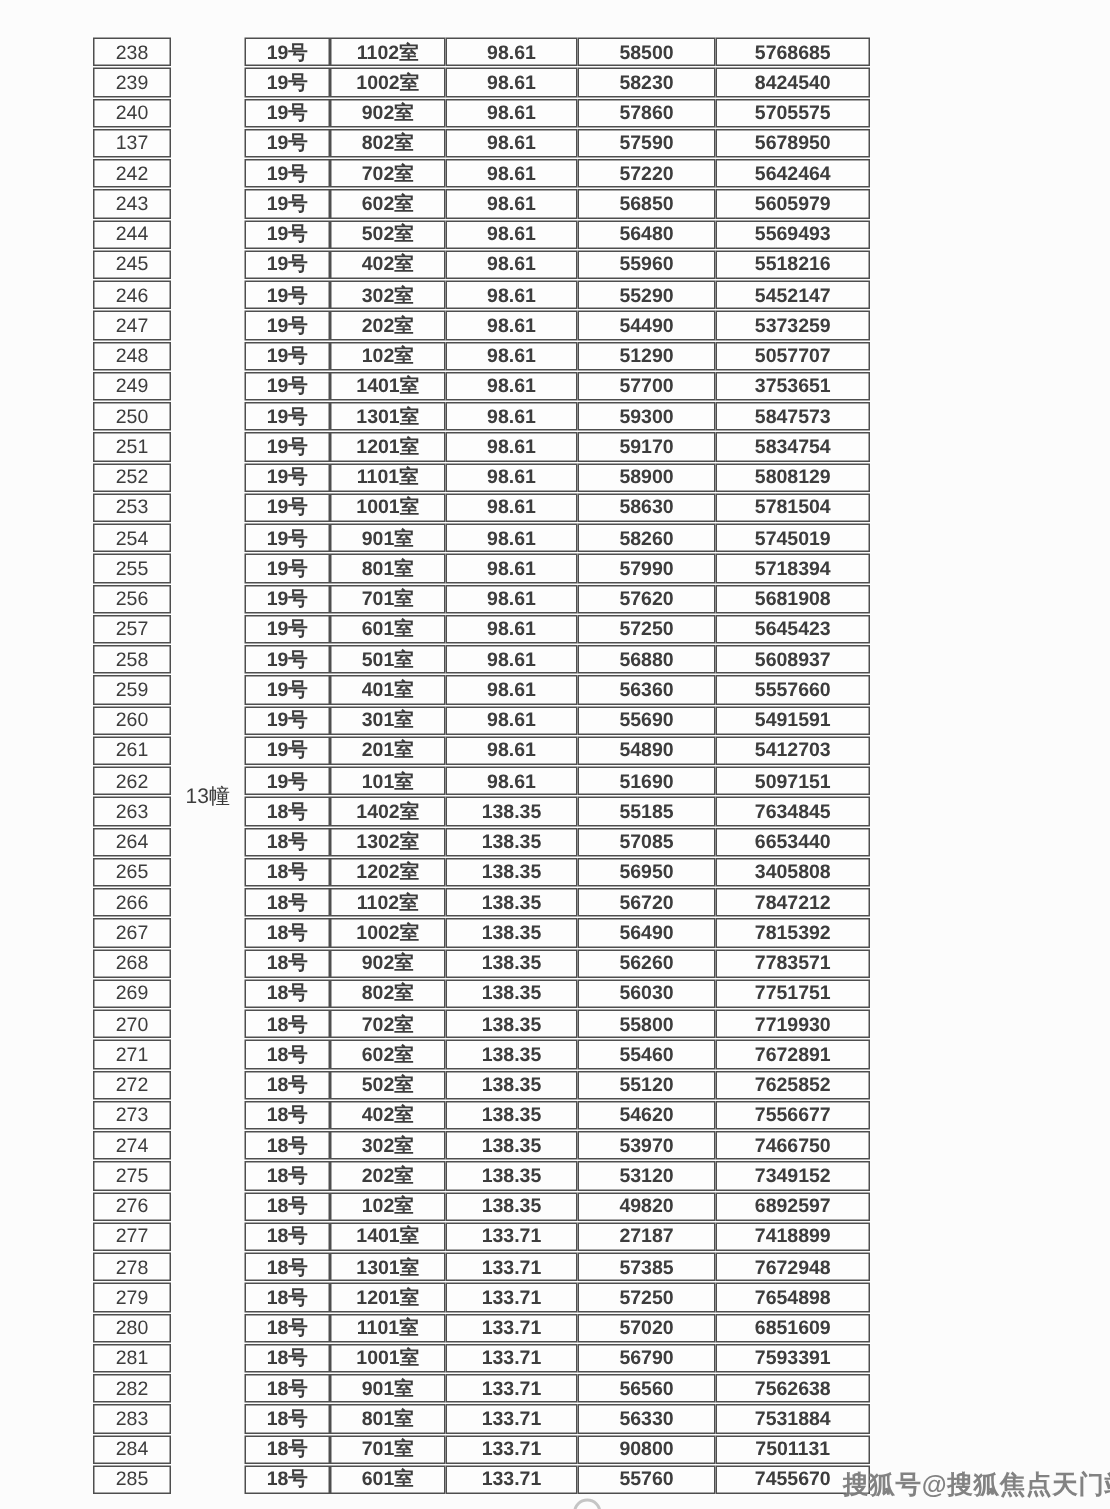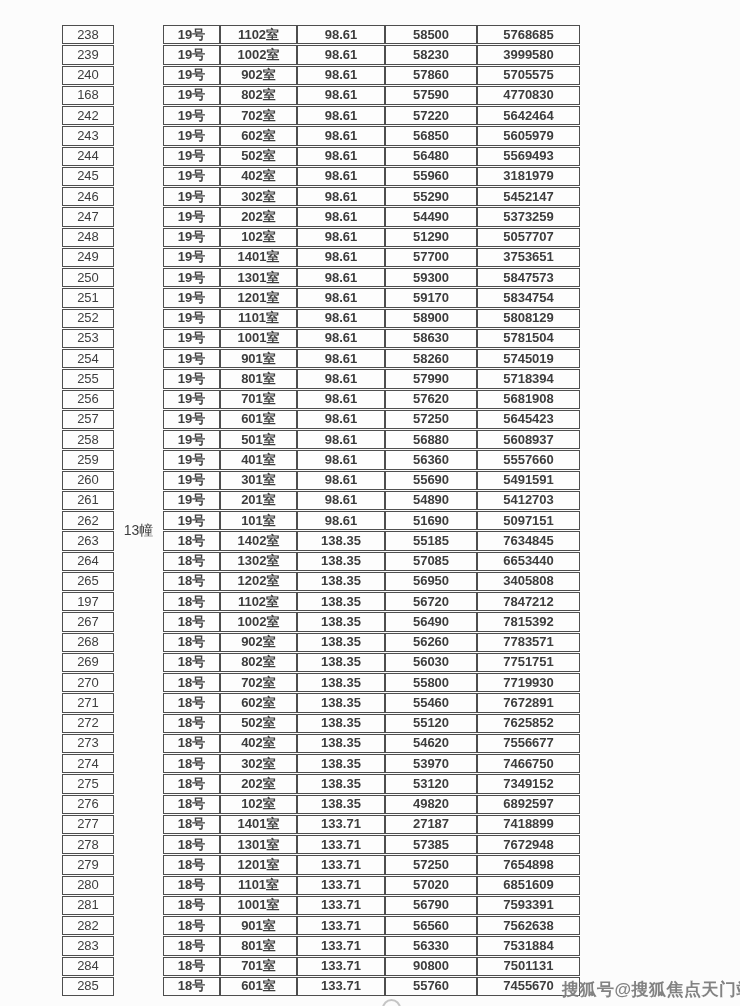--- a/index.html
+++ b/index.html
@@ -104,21 +104,21 @@
 
   <tr>
     <td>239</td>
   </tr>
 
   <tr>
     <td>240</td>
   </tr>
 
   <tr>
-    <td>168</td>
+    <td>137</td>
   </tr>
 
   <tr>
     <td>242</td>
   </tr>
 
   <tr>
     <td>243</td>
   </tr>
 
@@ -204,21 +204,21 @@
 
   <tr>
     <td>264</td>
   </tr>
 
   <tr>
     <td>265</td>
   </tr>
 
   <tr>
-    <td>197</td>
+    <td>266</td>
   </tr>
 
   <tr>
     <td>267</td>
   </tr>
 
   <tr>
     <td>268</td>
   </tr>
 
@@ -309,37 +309,37 @@
     <td>98.61</td>
     <td>58500</td>
     <td>5768685</td>
   </tr>
 
   <tr>
     <td>19号</td>
     <td>1002室</td>
     <td>98.61</td>
     <td>58230</td>
-    <td>3999580</td>
+    <td>8424540</td>
   </tr>
 
   <tr>
     <td>19号</td>
     <td>902室</td>
     <td>98.61</td>
     <td>57860</td>
     <td>5705575</td>
   </tr>
 
   <tr>
     <td>19号</td>
     <td>802室</td>
     <td>98.61</td>
     <td>57590</td>
-    <td>4770830</td>
+    <td>5678950</td>
   </tr>
 
   <tr>
     <td>19号</td>
     <td>702室</td>
     <td>98.61</td>
     <td>57220</td>
     <td>5642464</td>
   </tr>
 
@@ -357,21 +357,21 @@
     <td>98.61</td>
     <td>56480</td>
     <td>5569493</td>
   </tr>
 
   <tr>
     <td>19号</td>
     <td>402室</td>
     <td>98.61</td>
     <td>55960</td>
-    <td>3181979</td>
+    <td>5518216</td>
   </tr>
 
   <tr>
     <td>19号</td>
     <td>302室</td>
     <td>98.61</td>
     <td>55290</td>
     <td>5452147</td>
   </tr>
 

